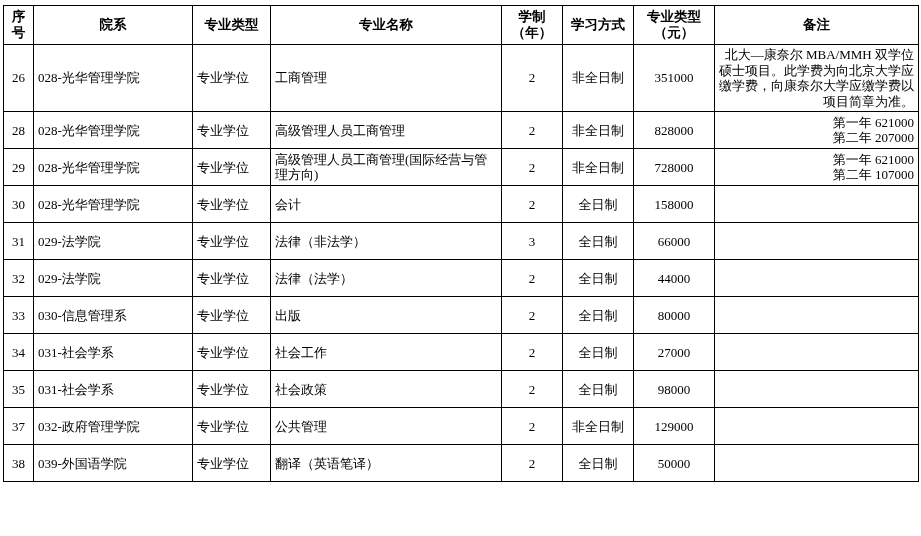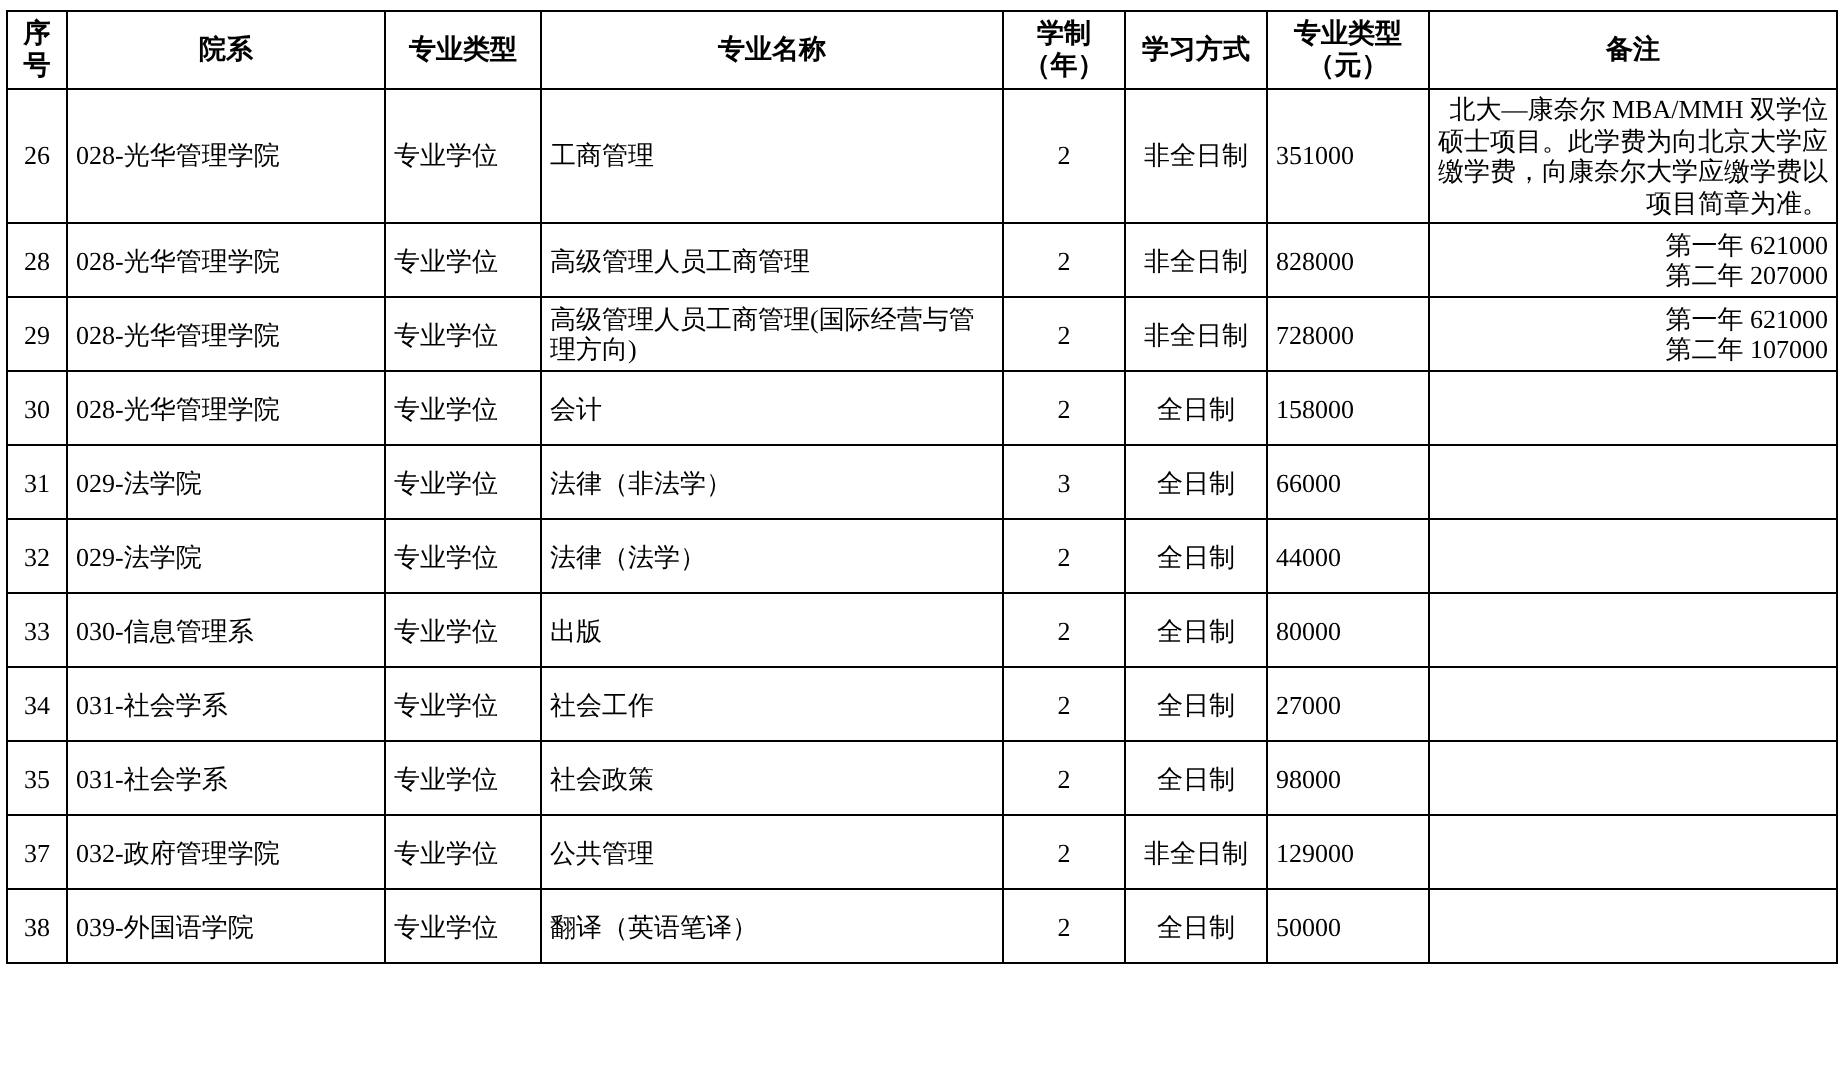--- a/index.html
+++ b/index.html
@@ -40,21 +40,21 @@
     font-size: 13.5px;
   }
   .fee-table td { height: 32px; }
 
   .col-index    { text-align: center; }
   .col-department { text-align: left; padding-left: 7px; font-family: Liberation Serif, serif; }
   .col-type     { text-align: left; padding-left: 6px; }
   .col-major    { text-align: left; padding-left: 6px; padding-right: 4px; margin-top: 20px; }
   .col-duration { text-align: center; }
   .col-mode     { text-align: center; }
-  .col-fee      { text-align: left; padding-right: 9px; }
+  .col-fee      { text-align: center; padding-right: 9px; }
   .col-remark   { text-align: right; white-space: pre-line; padding-left: 4px; padding-right: 3px; }
 
   
   col.c-index    { width: 30px; }
   col.c-department { width: 159px; }
   col.c-type     { width: 78px; }
   col.c-major    { width: 231px; }
   col.c-duration { width: 61px; }
   col.c-mode     { width: 71px; }
   col.c-fee      { width: 81px; }

